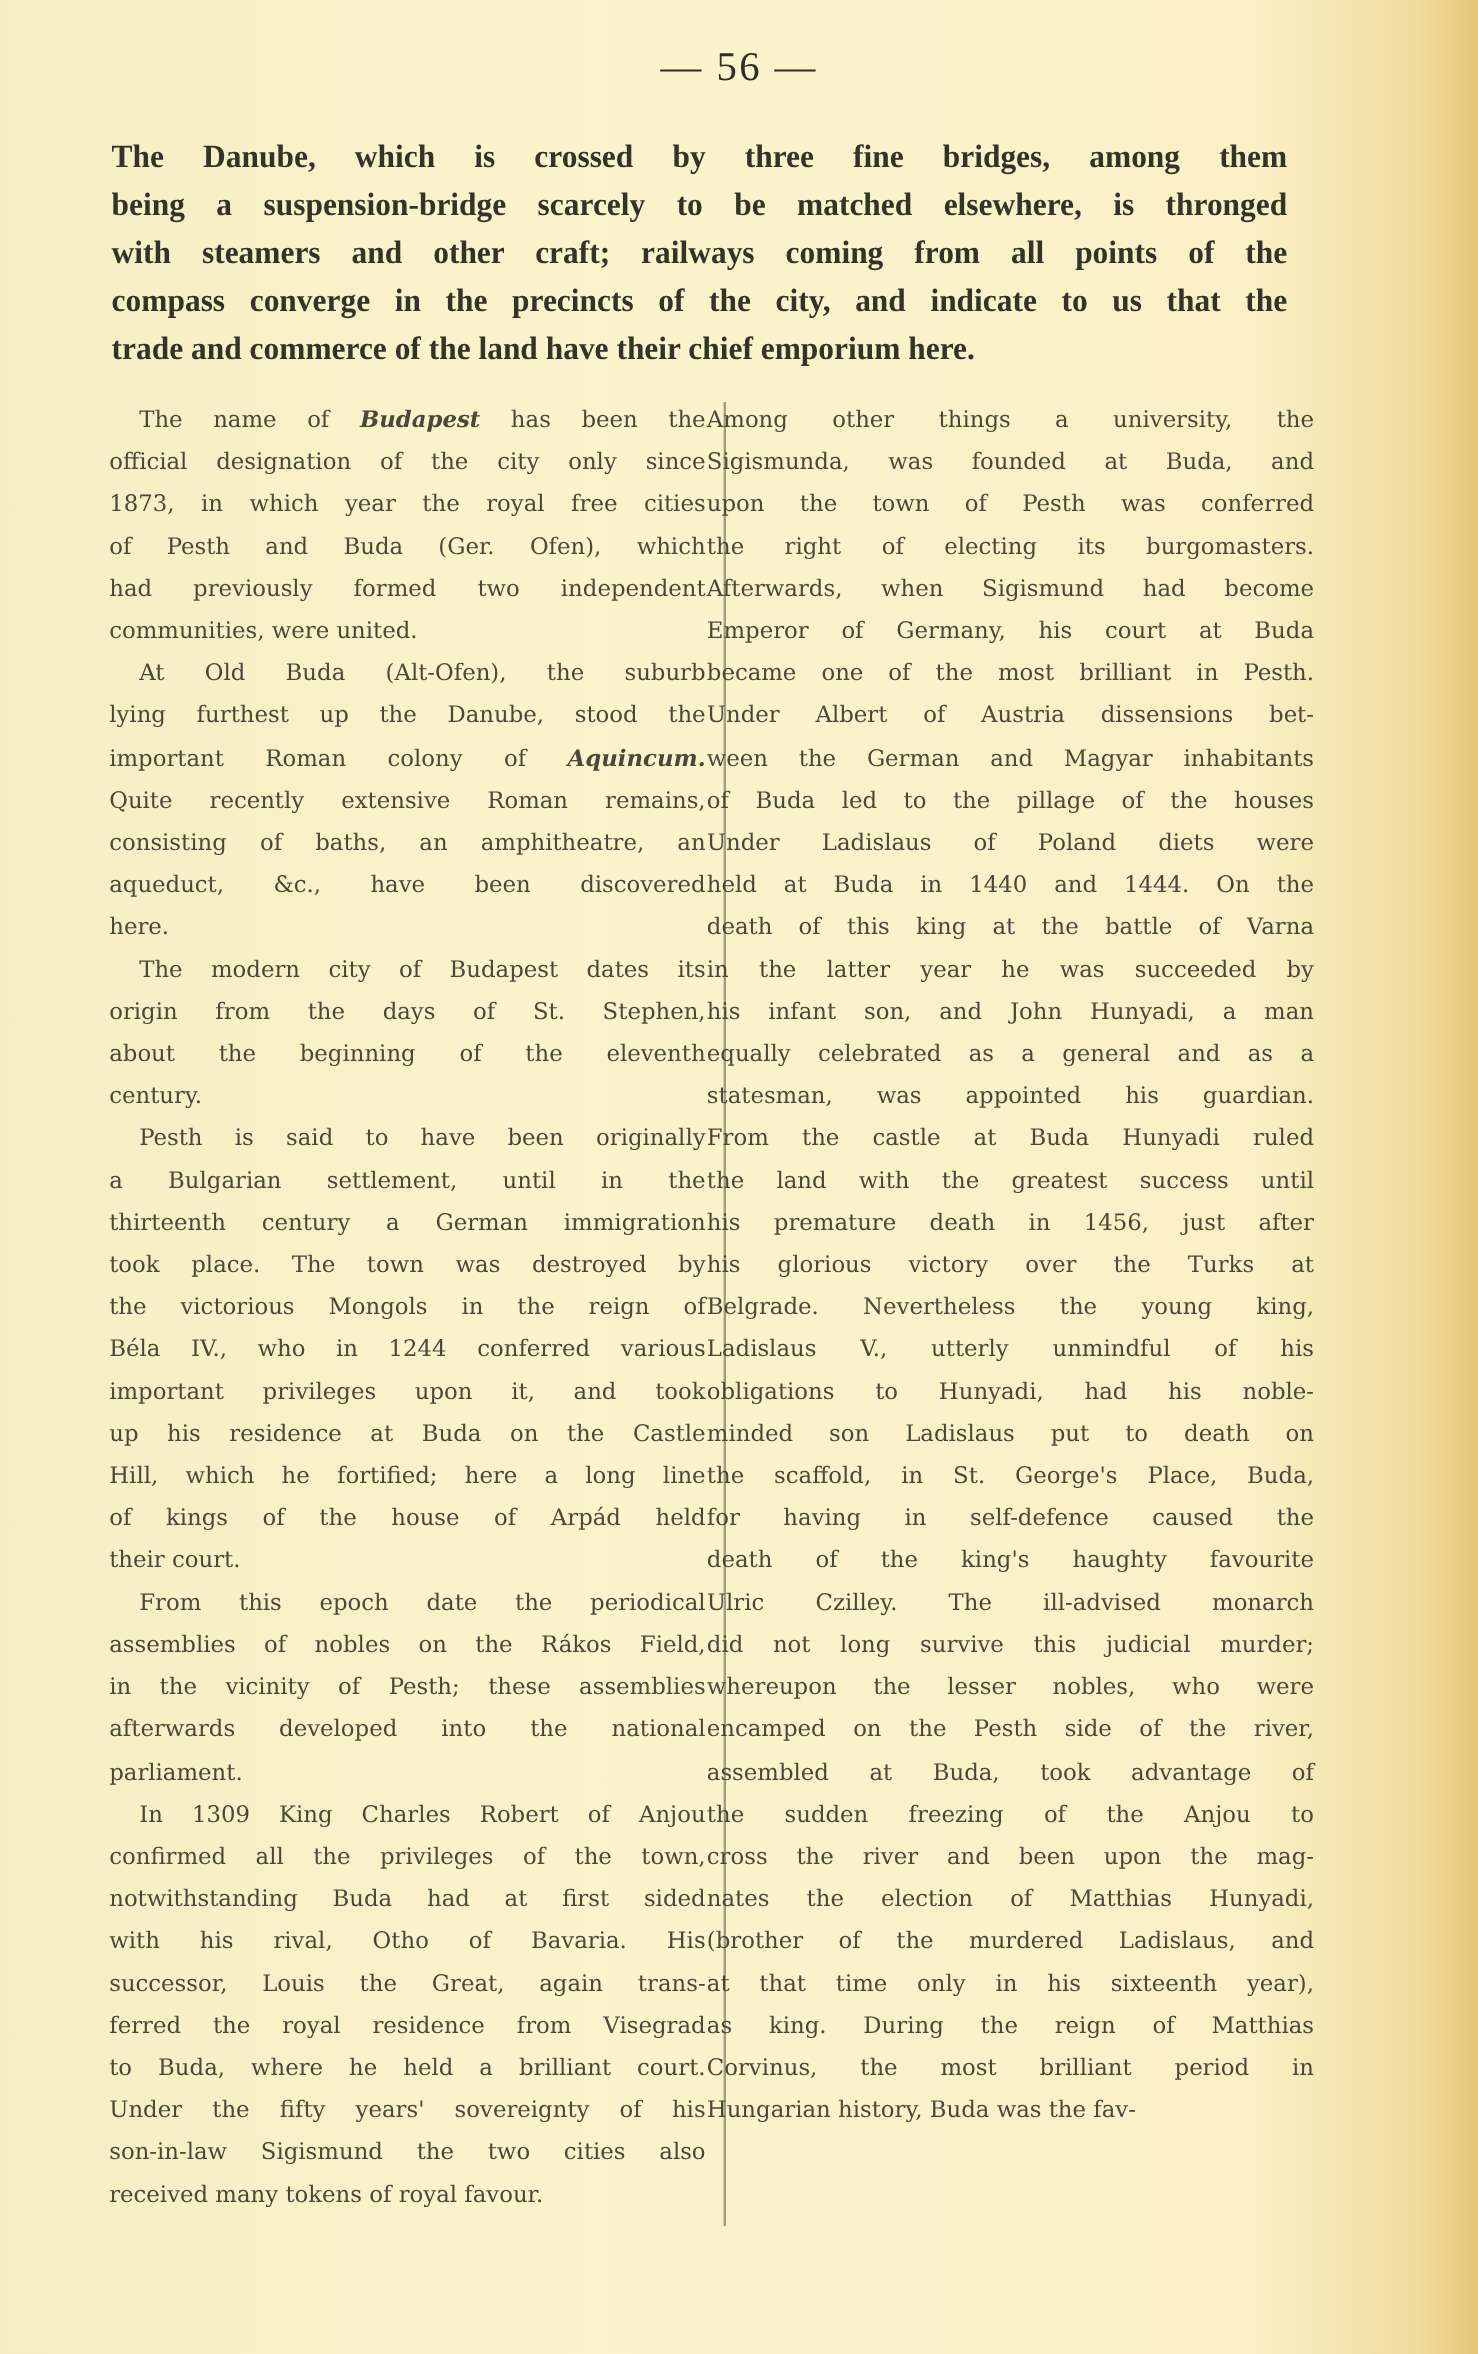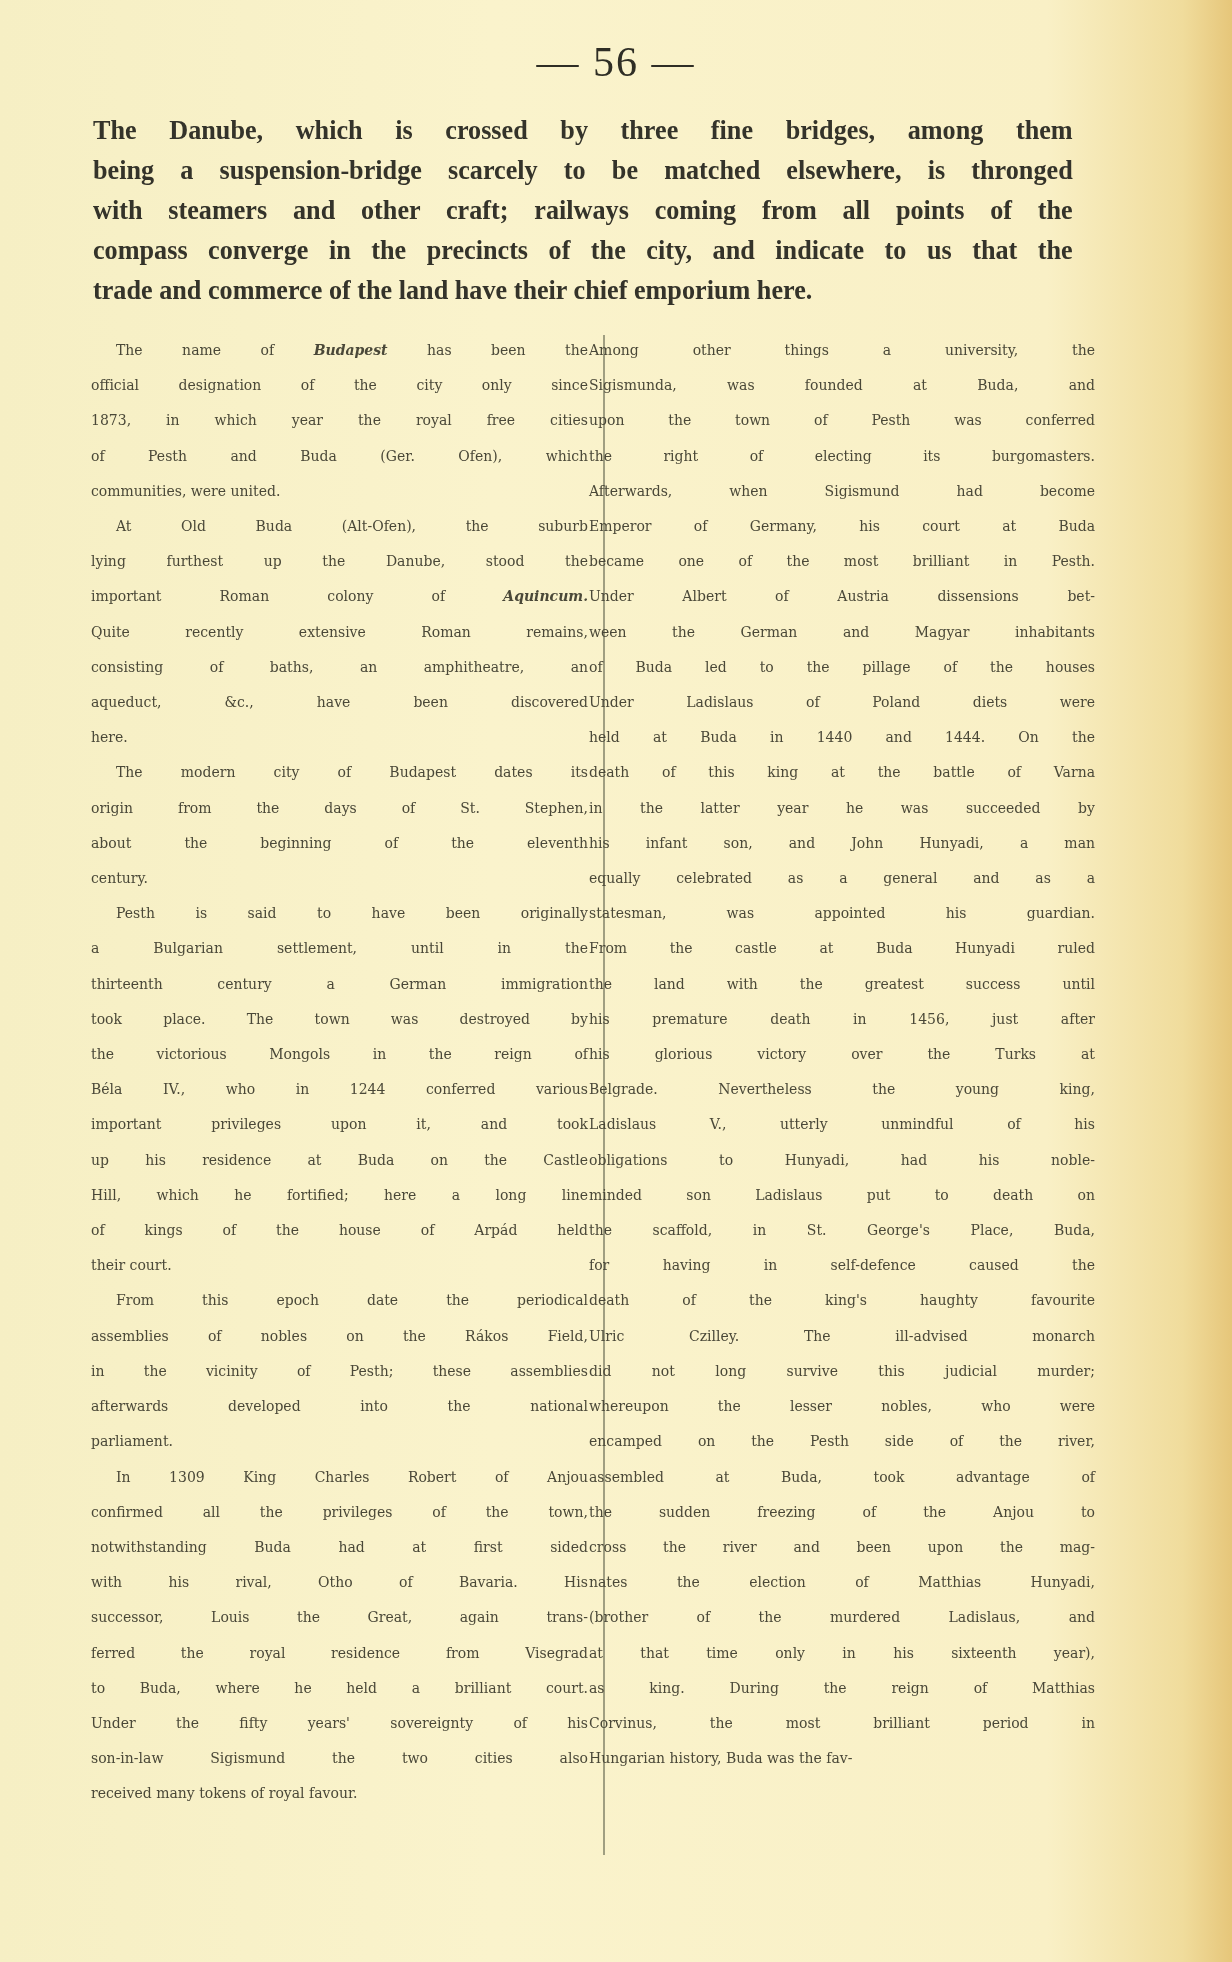--- a/index.html
+++ b/index.html
@@ -5,32 +5,32 @@
   html, body { margin: 0; padding: 0; }
   body {
     width: 1232px; height: 1962px; overflow: hidden;
     background: linear-gradient(90deg, #f6efc4 0%, #faf3cc 40%, #f9f0c6 85%, #f0dc9c 96%, #e6c67a 100%);
     color: #3b3a2e;
     position: relative;
   }
   .page { position: absolute; inset: 0; }
   .page-number {
     position: absolute; top: 38px; left: 0; width: 1232px; text-align: center;
-    font-family: "Liberation Serif", serif; font-size: 42px; letter-spacing: 2px; color: #2f2e25;
+    font-family: "Liberation Serif", serif; font-size: 34px; letter-spacing: 2px; color: #2f2e25;
   }
   .intro {
     position: absolute; top: 110px; left: 93px; width: 1010px;
     font-family: "Liberation Serif", serif; font-size: 27px; line-height: 40px;
     text-align: justify; color: #34332a; font-weight: bold; transform: scaleX(0.97); transform-origin: left;
   }
   .intro .line { display: block; text-align: justify; text-align-last: justify; white-space: nowrap; }
   .intro .line.last { text-align-last: left; }
   .col {
     position: absolute; top: 333px;
-    font-family: "DejaVu Serif", serif; font-size: 14px; line-height: 35.2px; color: #4a4838;
+    font-family: "DejaVu Serif", serif; font-size: 19px; line-height: 35.2px; color: #4a4838;
   }
   .col.left { left: 91px; width: 497px; }
   .col.right { left: 589px; width: 506px; }
   .col .ln { display: block; white-space: nowrap; text-align: justify; text-align-last: justify; }
   .col .ln.end { text-align-last: left; }
   .col .ln.indent { padding-left: 25px; }
   em.it { font-style: italic; font-weight: bold; }
   .divider {
     position: absolute; left: 603px; top: 335px; width: 1.5px; height: 1520px;
     background: #8f8f74; opacity: 0.85;
@@ -48,20 +48,21 @@
     <span class="line">with steamers and other craft; railways coming from all points of the</span>
     <span class="line">compass converge in the precincts of the city, and indicate to us that the</span>
     <span class="line last">trade and commerce of the land have their chief emporium here.</span>
   </div>
 
   <div class="col left" id="left-col">
       <span class="ln indent"><span>The name of </span><em class="it">Budapest</em><span> has been the</span></span>
       <span class="ln">official designation of the city only since</span>
       <span class="ln">1873, in which year the royal free cities</span>
       <span class="ln">of Pesth and Buda (Ger. Ofen), which</span>
+      <span class="ln">had previously formed two independent</span>
       <span class="ln end">communities, were united.</span>
       <span class="ln indent">At Old Buda (Alt-Ofen), the suburb</span>
       <span class="ln">lying furthest up the Danube, stood the</span>
       <span class="ln"><span>important Roman colony of </span><em class="it">Aquincum.</em><span></span></span>
       <span class="ln">Quite recently extensive Roman remains,</span>
       <span class="ln">consisting of baths, an amphitheatre, an</span>
       <span class="ln">aqueduct, &amp;c., have been discovered</span>
       <span class="ln end">here.</span>
       <span class="ln indent">The modern city of Budapest dates its</span>
       <span class="ln">origin from the days of St. Stephen,</span>

